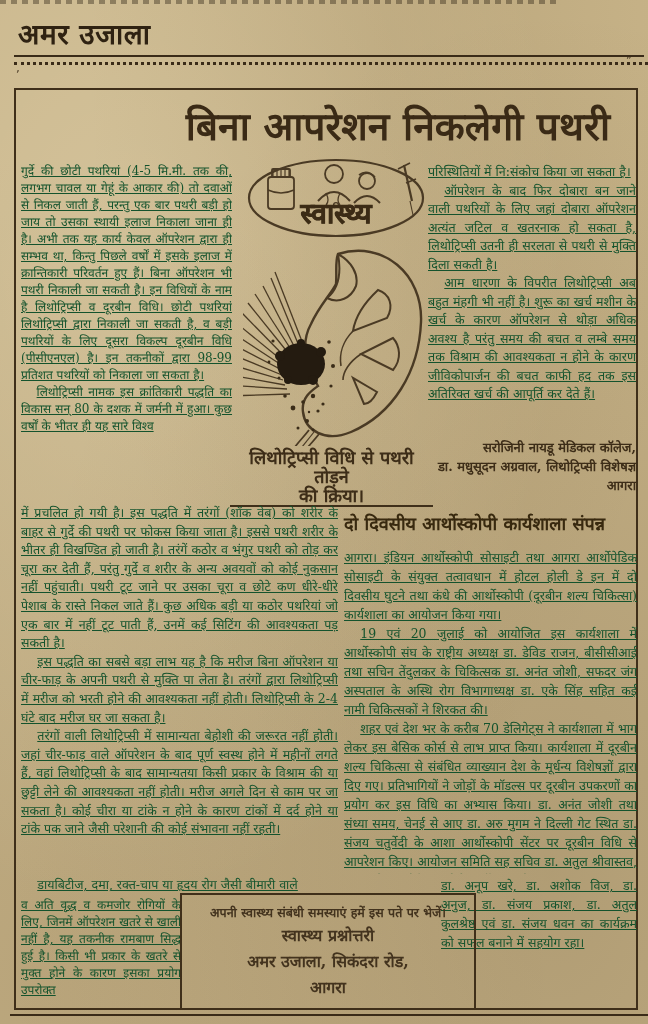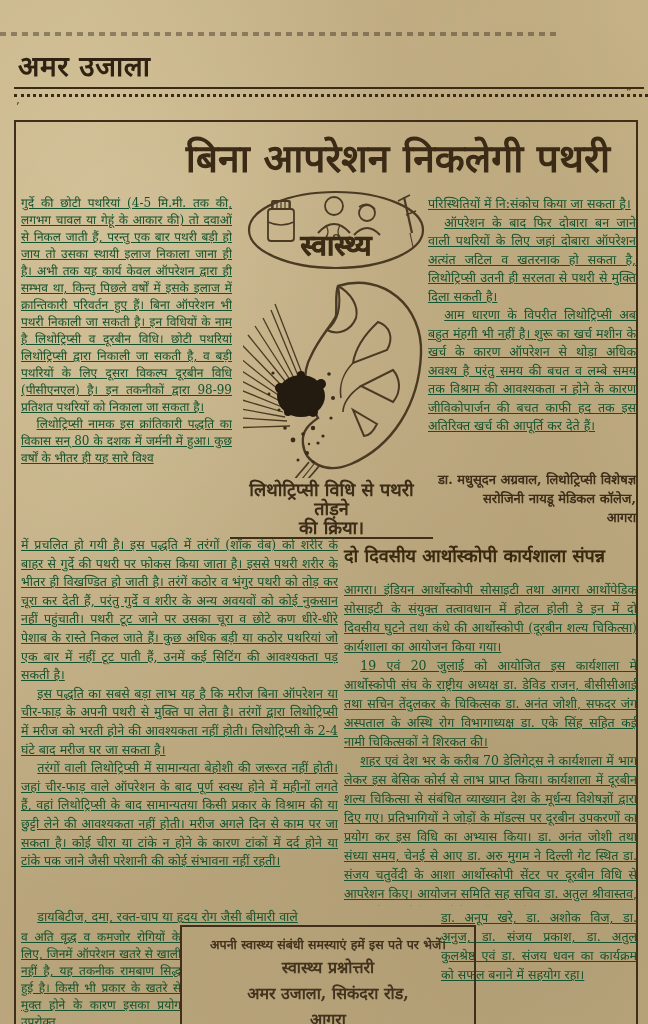--- a/index.html
+++ b/index.html
@@ -7,21 +7,21 @@
     width:648px;height:1024px;position:relative;overflow:hidden;
     font-family:"DejaVu Serif","Liberation Serif",serif;
     background:
       radial-gradient(ellipse at 18% 25%, rgba(255,246,216,0.22), transparent 60%),
       radial-gradient(ellipse at 85% 85%, rgba(86,66,36,0.20), transparent 70%),
       radial-gradient(ellipse at 60% 5%, rgba(116,92,52,0.14), transparent 55%),
       radial-gradient(ellipse at 5% 95%, rgba(100,78,44,0.14), transparent 60%),
       #c7b388;
     color:#43331e;
   }
-  .abs{position:absolute;margin-top:32px;}
+  .abs{position:absolute;}
   .txt{font-size:12px;line-height:17px;text-align:justify;overflow:hidden;color:#14532d;text-decoration:underline;}
   .txt p{margin:0;}
   .txt p.ind{text-indent:1.3em;}
   .rule{background:#3a2b18;}
   .masthead{font-size:28px;font-weight:bold;color:#2f2212;letter-spacing:0.5px;}
   .topdash{border-top:3px dotted #3a2b18;height:0;}
   .artbox{border:2px solid #3f2f1a;}
   .headline1{font-size:39px;font-weight:bold;color:#3a2a16;text-align:center;letter-spacing:0;}
   .caption{font-size:18px;font-weight:bold;text-align:center;line-height:19px;color:#3d2d18;
            border-bottom:2px solid #3f2f1a;}
@@ -153,22 +153,22 @@
   <div>की क्रिया।</div>
 </div>
 
 <div class="abs txt" style="left:428px;top:163px;width:208px;height:272px;font-size:12.5px;line-height:18.5px;">
   <p>परिस्थितियों में नि:संकोच किया जा सकता है।</p>
   <p class="ind">ऑपरेशन के बाद फिर दोबारा बन जाने वाली पथरियों के लिए जहां दोबारा ऑपरेशन अत्यंत जटिल व खतरनाक हो सकता है, लिथोट्रिप्सी उतनी ही सरलता से पथरी से मुक्ति दिला सकती है।</p>
   <p class="ind">आम धारणा के विपरीत लिथोट्रिप्सी अब बहुत मंहगी भी नहीं है। शुरू का खर्च मशीन के खर्च के कारण ऑपरेशन से थोड़ा अधिक अवश्य है परंतु समय की बचत व लम्बे समय तक विश्राम की आवश्यकता न होने के कारण जीविकोपार्जन की बचत काफी हद तक इस अतिरिक्त खर्च की आपूर्ति कर देते हैं।</p>
 </div>
 
 <div class="abs byline" style="left:418px;top:438px;width:218px;">
+  <div>सरोजिनी नायडू मेडिकल कॉलेज,</div>
   <div>डा. मधुसूदन अग्रवाल, लिथोट्रिप्सी विशेषज्ञ</div>
-  <div>सरोजिनी नायडू मेडिकल कॉलेज,</div>
   <div>आगरा</div>
 </div>
 
 <div class="abs headline2" style="left:344px;top:511px;width:294px;">दो दिवसीय आर्थोस्कोपी कार्यशाला संपन्न</div>
 
 <div class="abs txt" style="left:21px;top:504px;width:317px;height:371px;font-size:12.5px;line-height:18.6px;">
   <p>में प्रचलित हो गयी है। इस पद्धति में तरंगों (शॉक वेब) को शरीर के बाहर से गुर्दे की पथरी पर फोकस किया जाता है। इससे पथरी शरीर के भीतर ही विखण्डित हो जाती है। तरंगें कठोर व भंगुर पथरी को तोड़ कर चूरा कर देती हैं, परंतु गुर्दे व शरीर के अन्य अवयवों को कोई नुकसान नहीं पहुंचाती। पथरी टूट जाने पर उसका चूरा व छोटे कण धीरे-धीरे पेशाब के रास्ते निकल जाते हैं। कुछ अधिक बड़ी या कठोर पथरियां जो एक बार में नहीं टूट पाती हैं, उनमें कई सिटिंग की आवश्यकता पड़ सकती है।</p>
   <p class="ind">इस पद्धति का सबसे बड़ा लाभ यह है कि मरीज बिना ऑपरेशन या चीर-फाड़ के अपनी पथरी से मुक्ति पा लेता है। तरंगों द्वारा लिथोट्रिप्सी में मरीज को भरती होने की आवश्यकता नहीं होती। लिथोट्रिप्सी के 2-4 घंटे बाद मरीज घर जा सकता है।</p>
   <p class="ind">तरंगों वाली लिथोट्रिप्सी में सामान्यता बेहोशी की जरूरत नहीं होती। जहां चीर-फाड़ वाले ऑपरेशन के बाद पूर्ण स्वस्थ होने में महीनों लगते हैं, वहां लिथोट्रिप्सी के बाद सामान्यतया किसी प्रकार के विश्राम की या छुट्टी लेने की आवश्यकता नहीं होती। मरीज अगले दिन से काम पर जा सकता है। कोई चीरा या टांके न होने के कारण टांकों में दर्द होने या टांके पक जाने जैसी परेशानी की कोई संभावना नहीं रहती।</p>
 </div>

